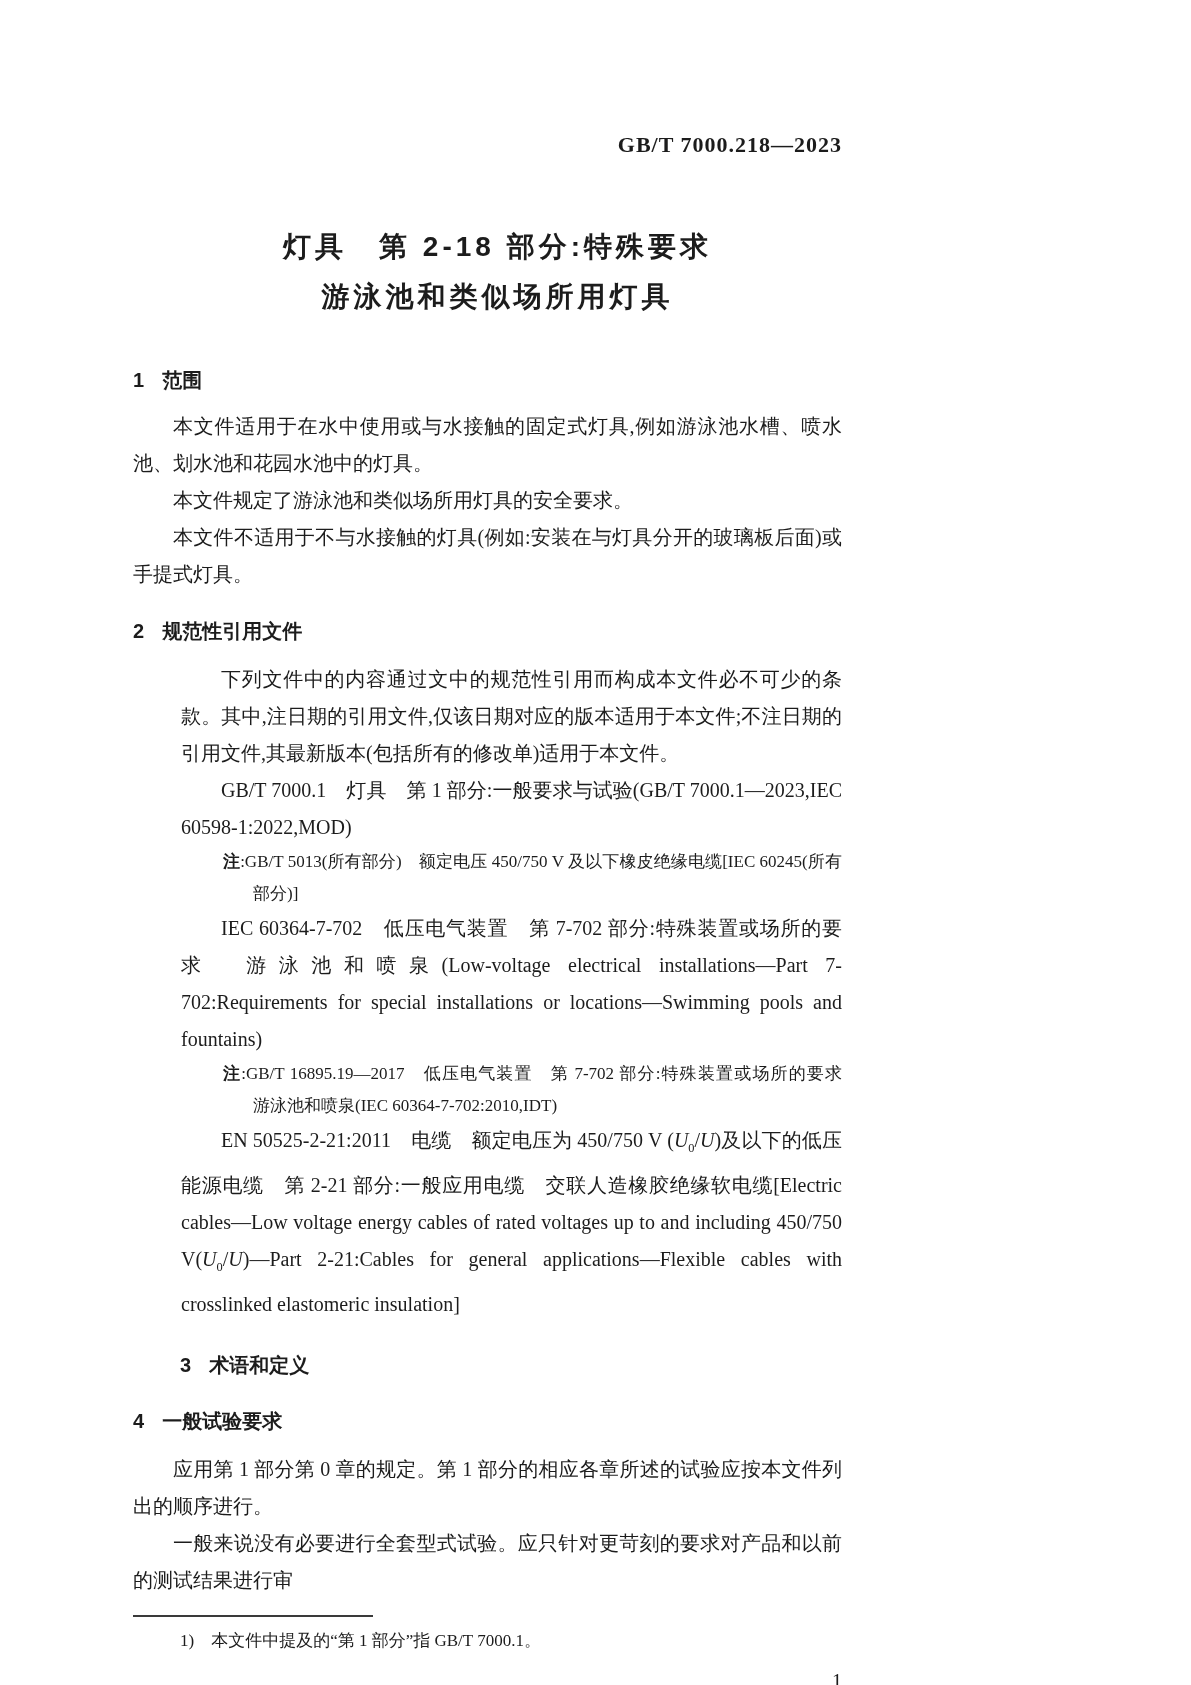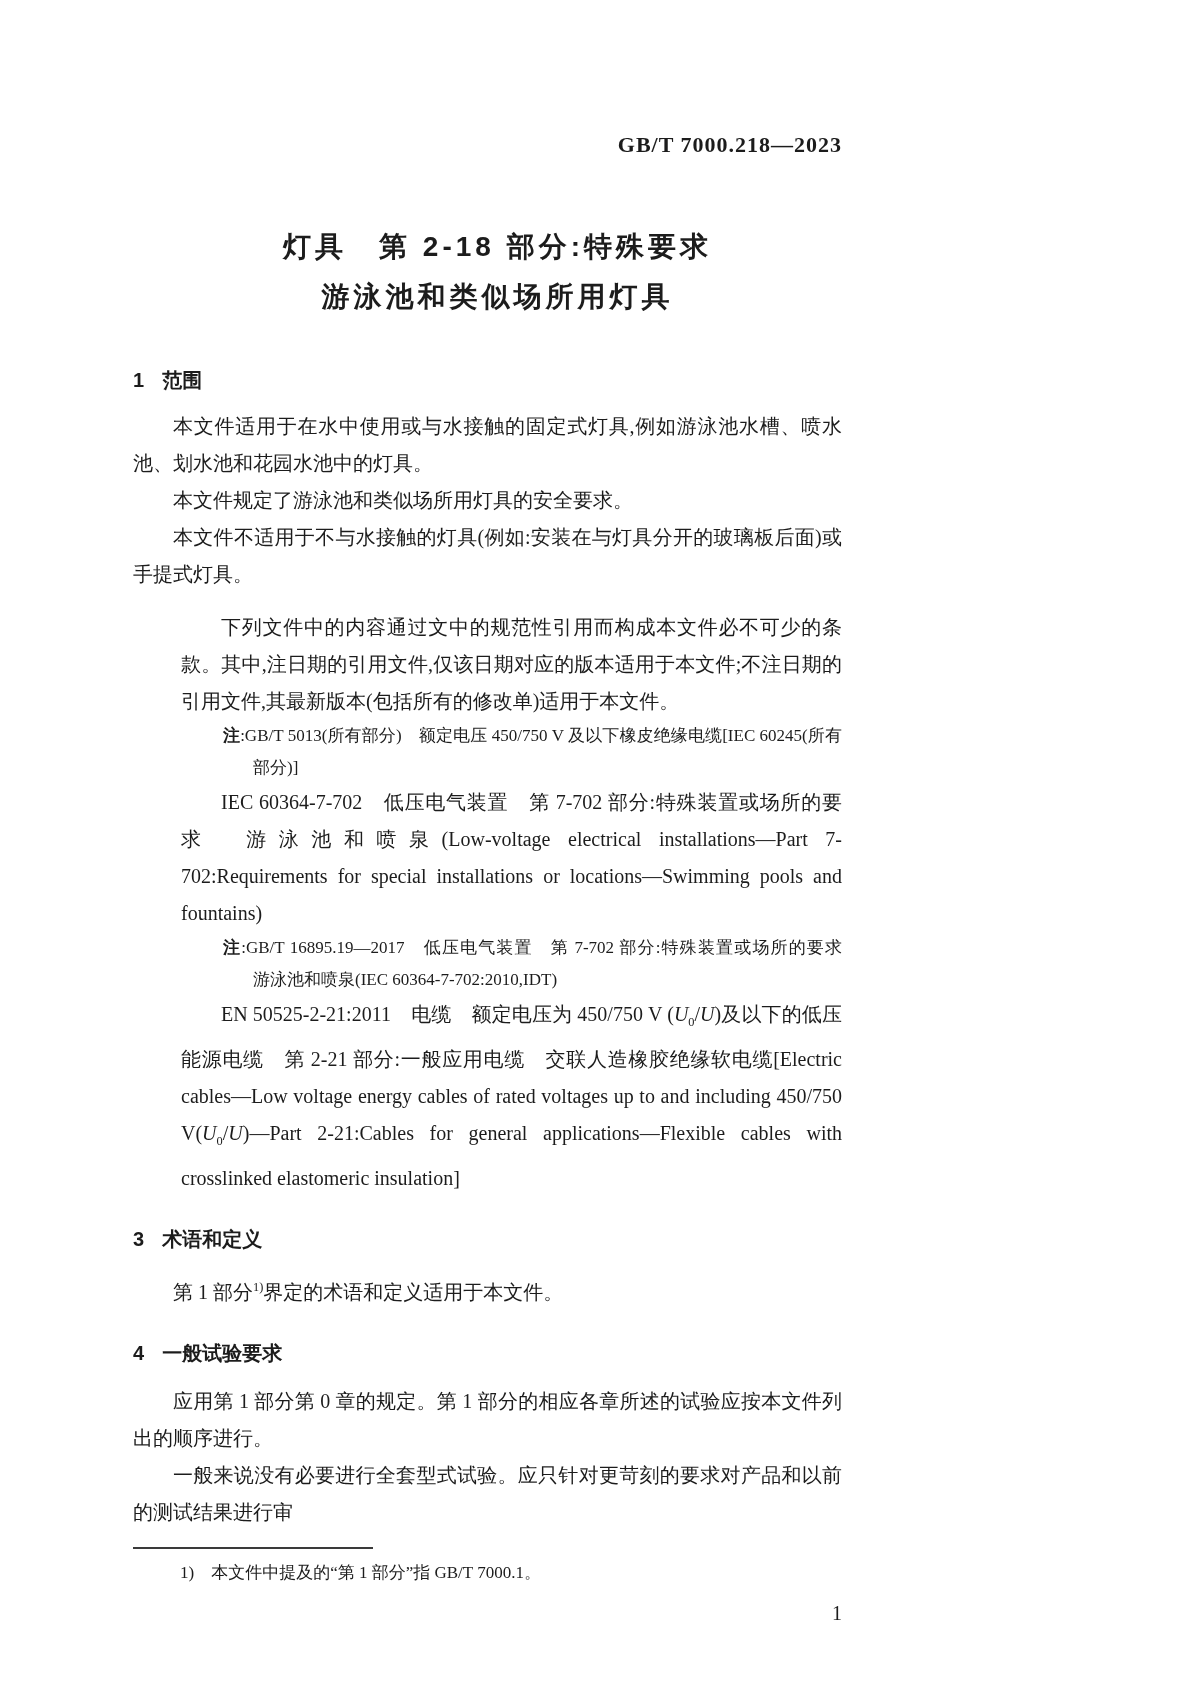--- a/index.html
+++ b/index.html
@@ -42,21 +42,21 @@
   }
   .sec-head {
     font-family: "Liberation Sans", "DejaVu Sans", sans-serif;
     font-weight: bold;
     font-size: 20px;
     line-height: 28px;
   }
   .sec-head .sec-num { margin-right: 18px; }
   .mt-s1 { margin-top: 44px; }
   .mt-s2 { margin-top: 24px; }
-  .mt-s3 { margin-top: 28px; }
+  .mt-s3 { margin-top: 28px; margin-left: 47px; }
   .mt-s4 { margin-top: 28px; }
   .body-block {
     font-size: 20px;
     line-height: 37px;
     text-align: justify;
   }
   .bb-1 { margin-top: 14px; }
   .bb-2 { margin-top: 16px; margin-left: 48px; }
   .bb-3 { margin-top: 16px; }
   .bb-4 { margin-top: 16px; }
@@ -117,36 +117,37 @@
   <div class="sec-head mt-s1">
     <span class="sec-num">1</span><span class="sec-title">范围</span>
   </div>
 
   <div class="body-block bb-1">
     <p class="para">本文件适用于在水中使用或与水接触的固定式灯具,例如游泳池水槽、喷水池、划水池和花园水池中的灯具。</p>
     <p class="para">本文件规定了游泳池和类似场所用灯具的安全要求。</p>
     <p class="para">本文件不适用于不与水接触的灯具(例如:安装在与灯具分开的玻璃板后面)或手提式灯具。</p>
   </div>
 
+  <div class="sec-head mt-s2">
+    <span class="sec-num">2</span><span class="sec-title">规范性引用文件</span>
+  </div>
 
   <div class="body-block bb-2">
     <p class="para">下列文件中的内容通过文中的规范性引用而构成本文件必不可少的条款。其中,注日期的引用文件,仅该日期对应的版本适用于本文件;不注日期的引用文件,其最新版本(包括所有的修改单)适用于本文件。</p>
+    <p class="ref">GB/T 7000.1　灯具　第 1 部分:一般要求与试验(GB/T 7000.1—2023,IEC 60598-1:2022,MOD)</p>
     <p class="note"><span class="s-b">注</span><span>:GB/T 5013(所有部分)　额定电压 450/750 V 及以下橡皮绝缘电缆[IEC 60245(所有部分)]</span></p>
     <p class="ref">IEC 60364-7-702　低压电气装置　第 7-702 部分:特殊装置或场所的要求　游泳池和喷泉(Low-voltage electrical installations—Part 7-702:Requirements for special installations or locations—Swimming pools and fountains)</p>
     <p class="note"><span class="s-b">注</span><span>:GB/T 16895.19—2017　低压电气装置　第 7-702 部分:特殊装置或场所的要求　游泳池和喷泉(IEC 60364-7-702:2010,IDT)</span></p>
     <p class="ref"><span>EN 50525-2-21:2011　电缆　额定电压为 450/750 V (</span><span class="s-i">U</span><span class="s-sub">0</span><span>/</span><span class="s-i">U</span><span>)及以下的低压能源电缆　第 2-21 部分:一般应用电缆　交联人造橡胶绝缘软电缆[Electric cables—Low voltage energy cables of rated voltages up to and including 450/750 V(</span><span class="s-i">U</span><span class="s-sub">0</span><span>/</span><span class="s-i">U</span><span>)—Part 2-21:Cables for general applications—Flexible cables with crosslinked elastomeric insulation]</span></p>
   </div>
 
   <div class="sec-head mt-s3">
     <span class="sec-num">3</span><span class="sec-title">术语和定义</span>
   </div>
 
-  <div class="body-block bb-3">
-    <p class="para"><span>第 1 部分</span><span class="s-sup">1)</span><span>界定的术语和定义适用于本文件。</span></p>
-  </div>
 
   <div class="sec-head mt-s4">
     <span class="sec-num">4</span><span class="sec-title">一般试验要求</span>
   </div>
 
   <div class="body-block bb-4">
     <p class="para">应用第 1 部分第 0 章的规定。第 1 部分的相应各章所述的试验应按本文件列出的顺序进行。</p>
     <p class="para">一般来说没有必要进行全套型式试验。应只针对更苛刻的要求对产品和以前的测试结果进行审</p>
   </div>
 

